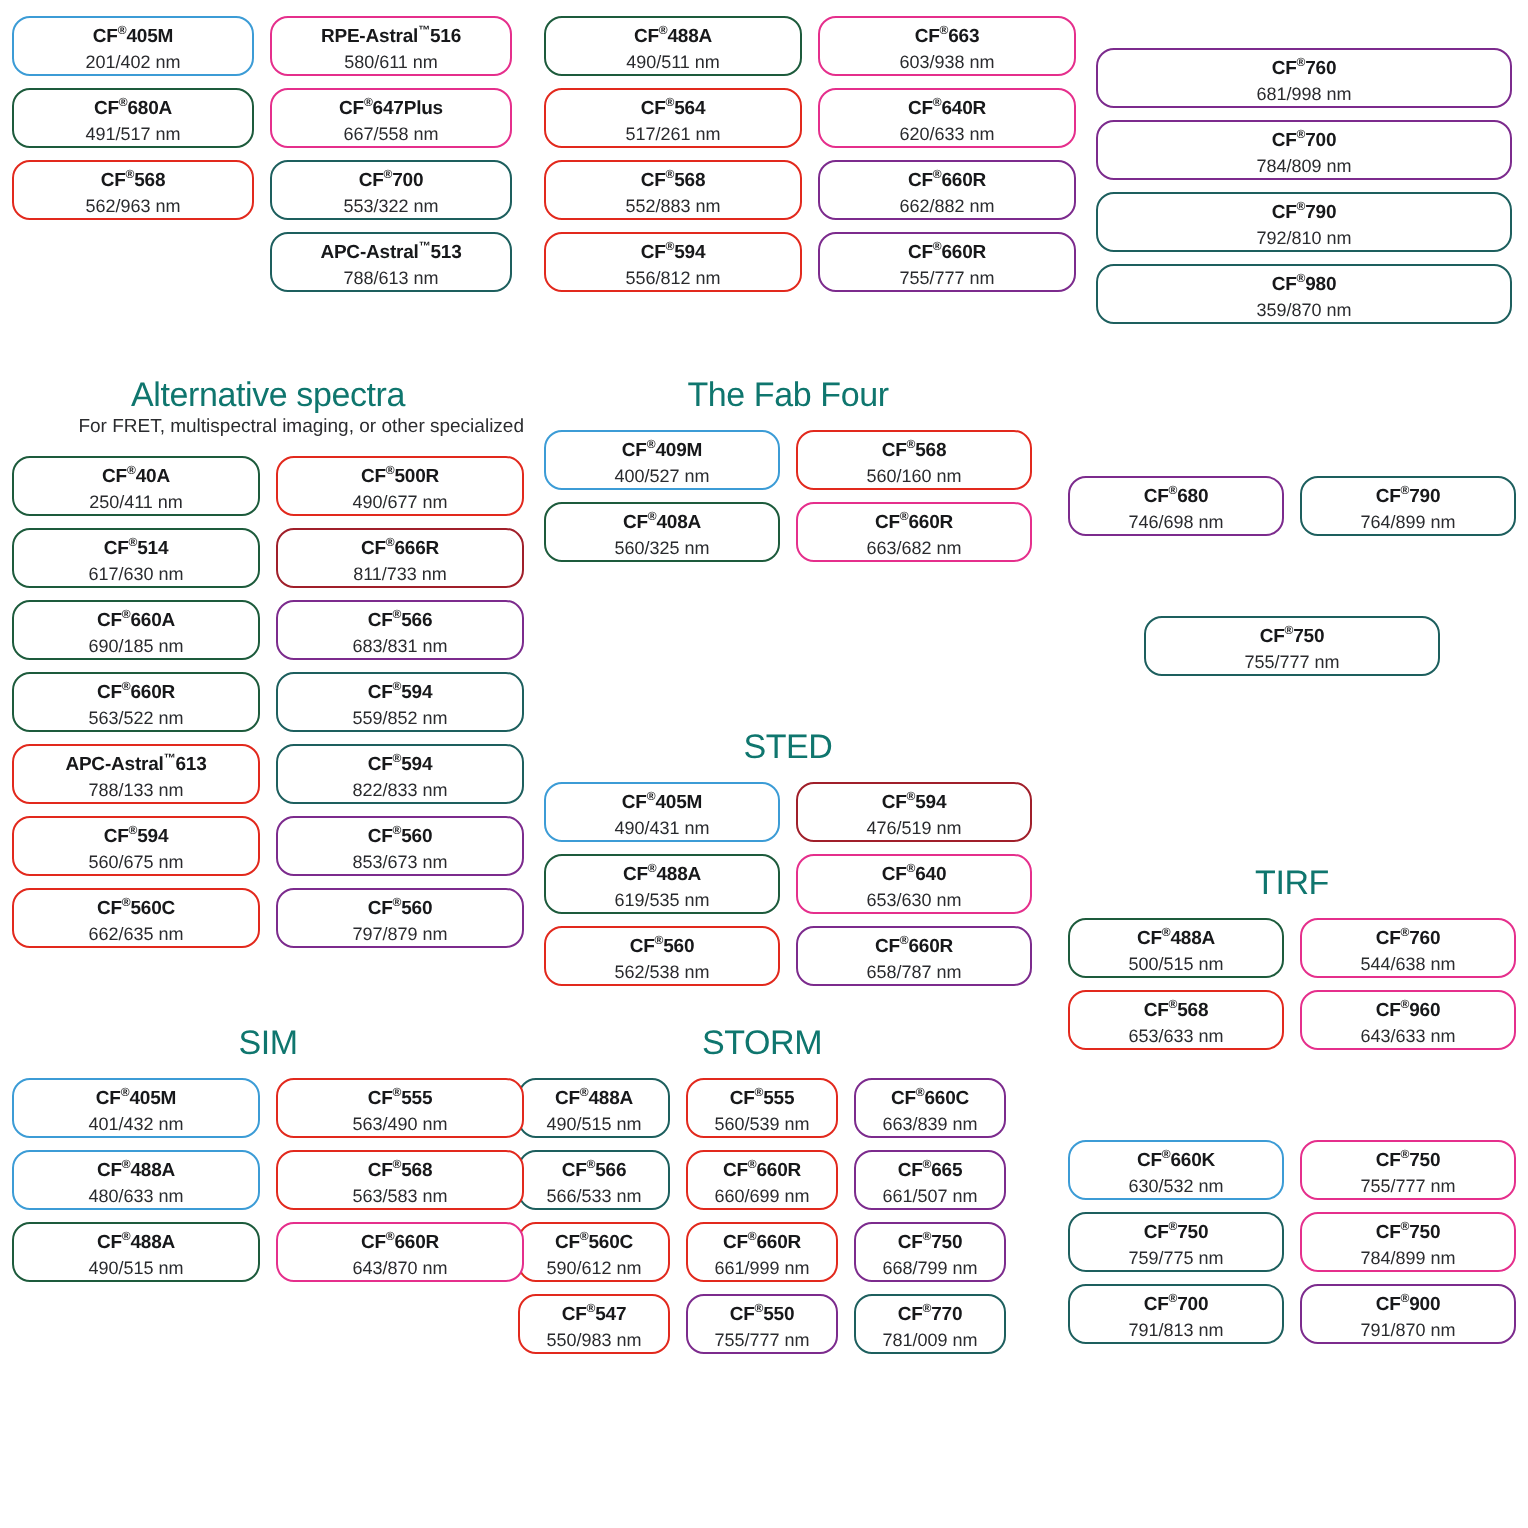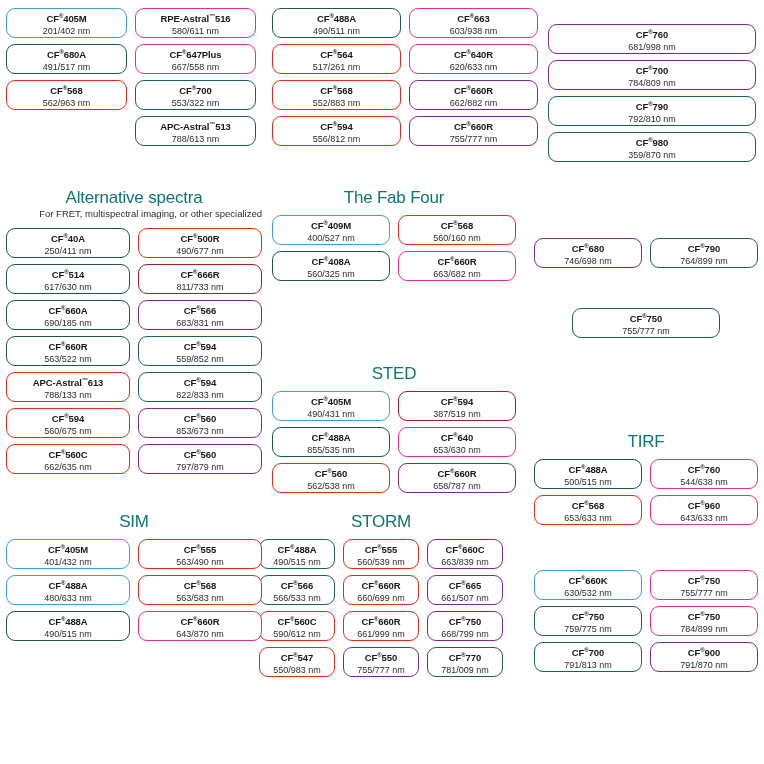--- a/index.html
+++ b/index.html
@@ -306,25 +306,25 @@
     <div class="sect-head-wrap">
       <div class="sect-title">STED</div>
     </div>
     <div class="grid col2">
         <div class="chip chip-h c-blue">
           <span class="nm-name">CF<sup>®</sup>405M</span>
           <span class="nm-spec">490/431 nm</span>
         </div>
         <div class="chip chip-h c-darkred">
           <span class="nm-name">CF<sup>®</sup>594</span>
-          <span class="nm-spec">387/519 nm</span>
+          <span class="nm-spec">476/519 nm</span>
         </div>
         <div class="chip chip-h c-green">
           <span class="nm-name">CF<sup>®</sup>488A</span>
-          <span class="nm-spec">855/535 nm</span>
+          <span class="nm-spec">619/535 nm</span>
         </div>
         <div class="chip chip-h c-magenta">
           <span class="nm-name">CF<sup>®</sup>640</span>
           <span class="nm-spec">653/630 nm</span>
         </div>
         <div class="chip chip-h c-red">
           <span class="nm-name">CF<sup>®</sup>560</span>
           <span class="nm-spec">562/538 nm</span>
         </div>
         <div class="chip chip-h c-purple">

